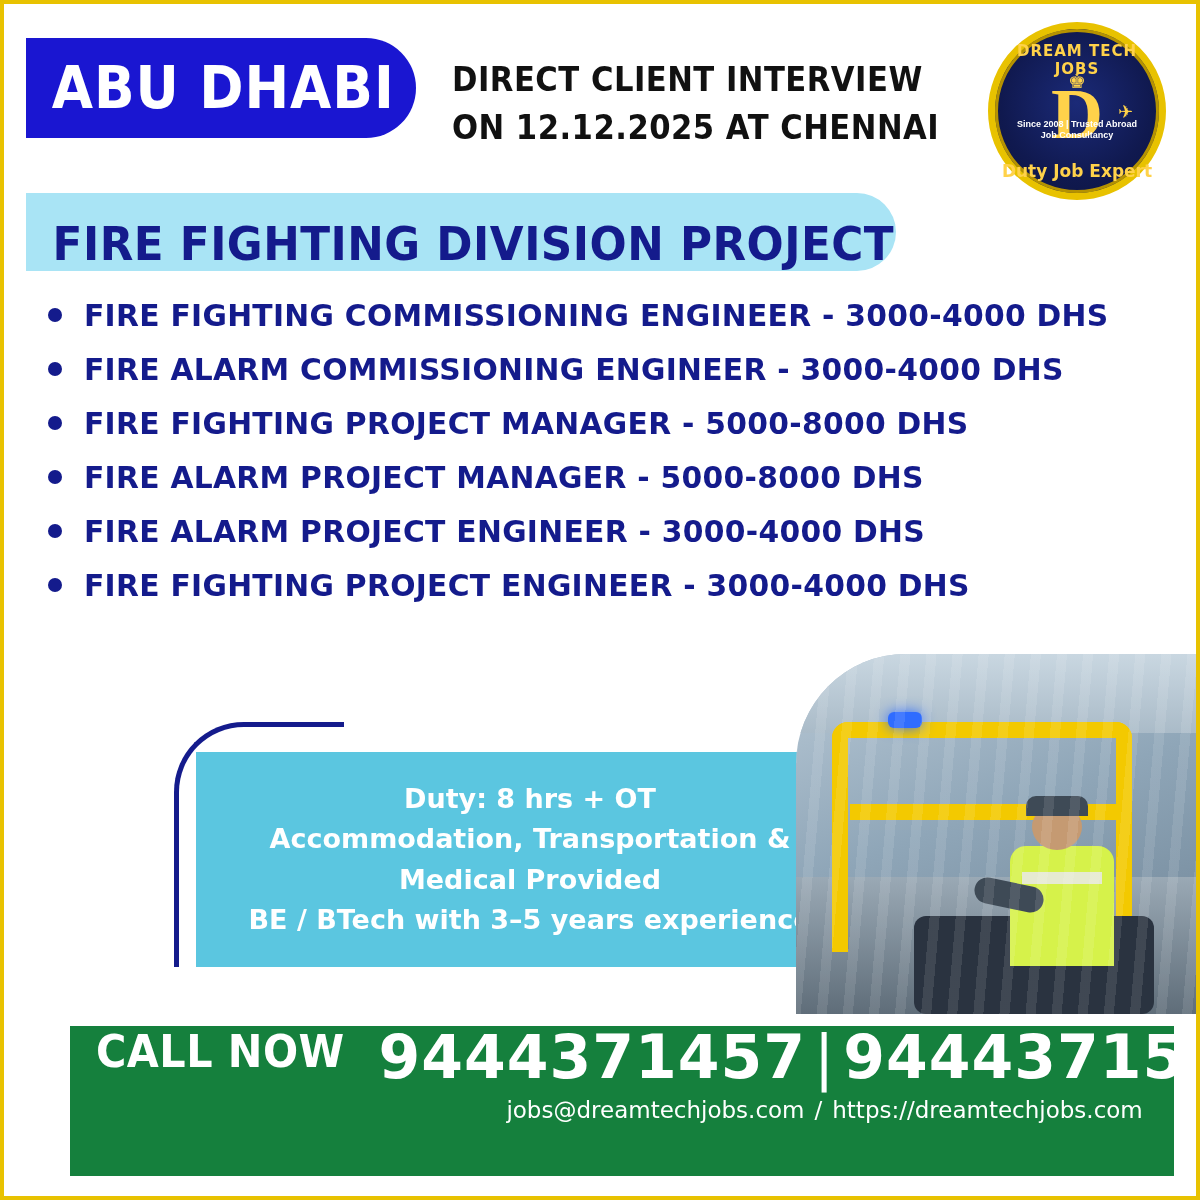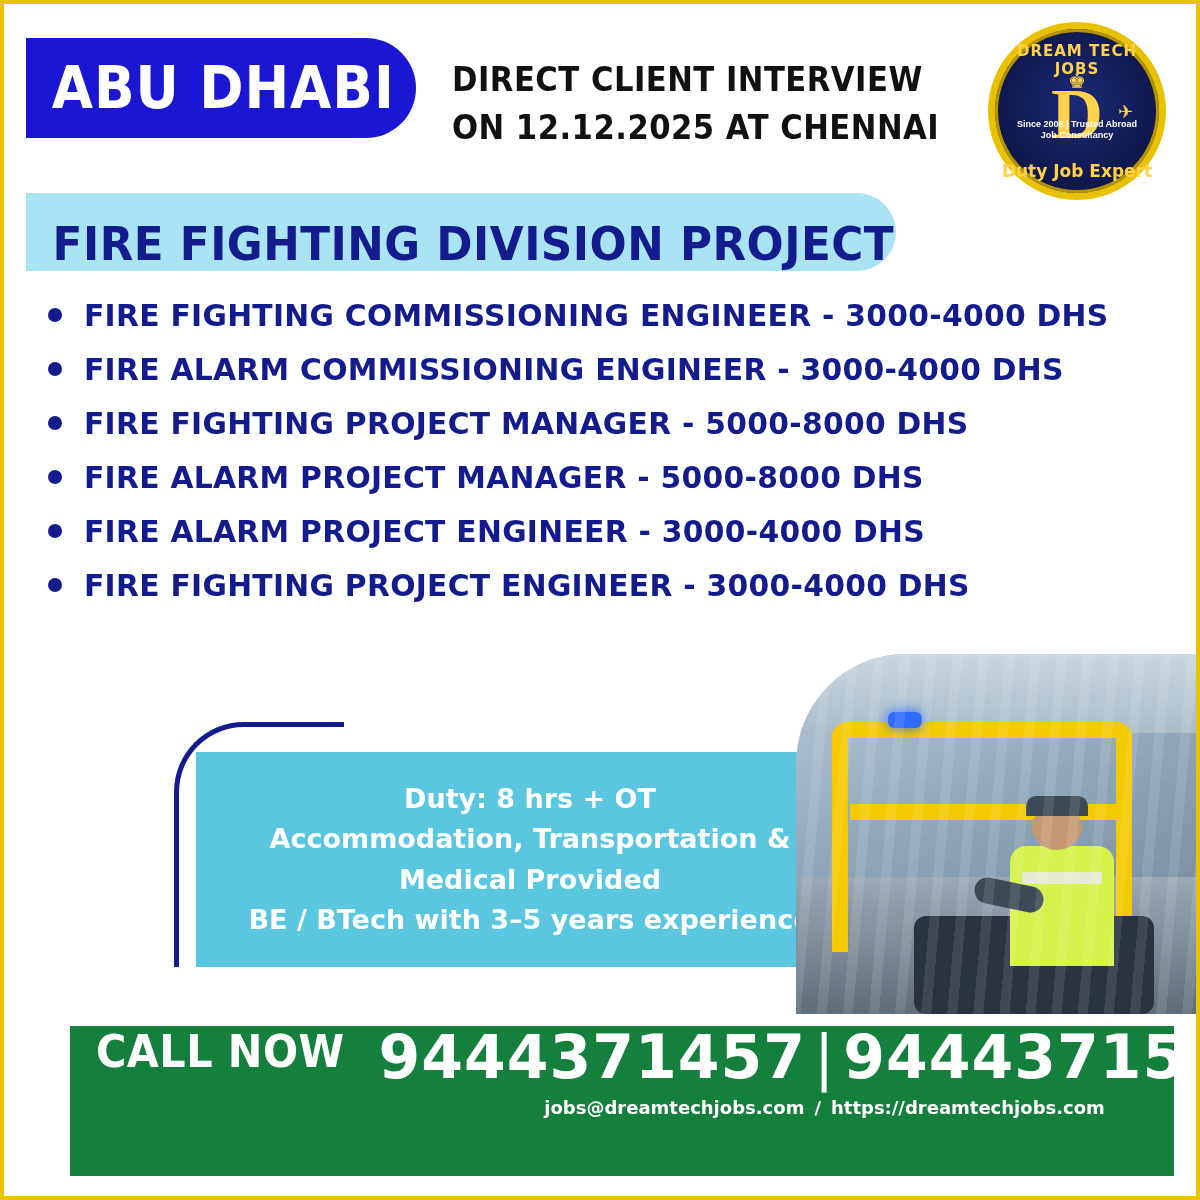--- a/index.html
+++ b/index.html
@@ -303,22 +303,22 @@
     font-weight: bold;
     font-size: 60px;
     letter-spacing: 1px;
     white-space: nowrap;
     line-height: 1.05;
   }
   .phones .sep { font-weight: normal; padding: 0 8px; }
   .contact-line {
     color: #ffffff;
     font-family: "DejaVu Sans", sans-serif;
-    font-weight: bold;
-    font-size: 18px;
+    font-weight: normal;
+    font-size: 23px;
     margin-top: 8px;
     white-space: nowrap;
   }
   .contact-line .slash { padding: 0 10px; }
 </style>
 </head>
 <body>
 
 <div class="poster">
   <div class="inner-frame">

